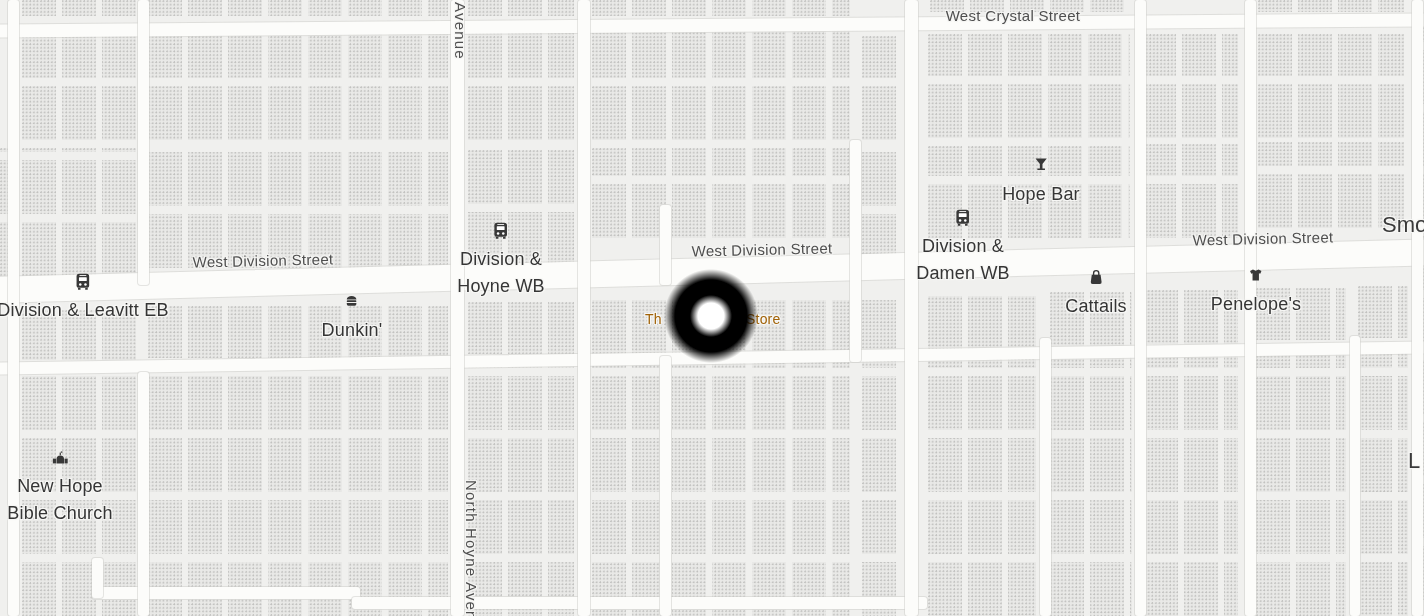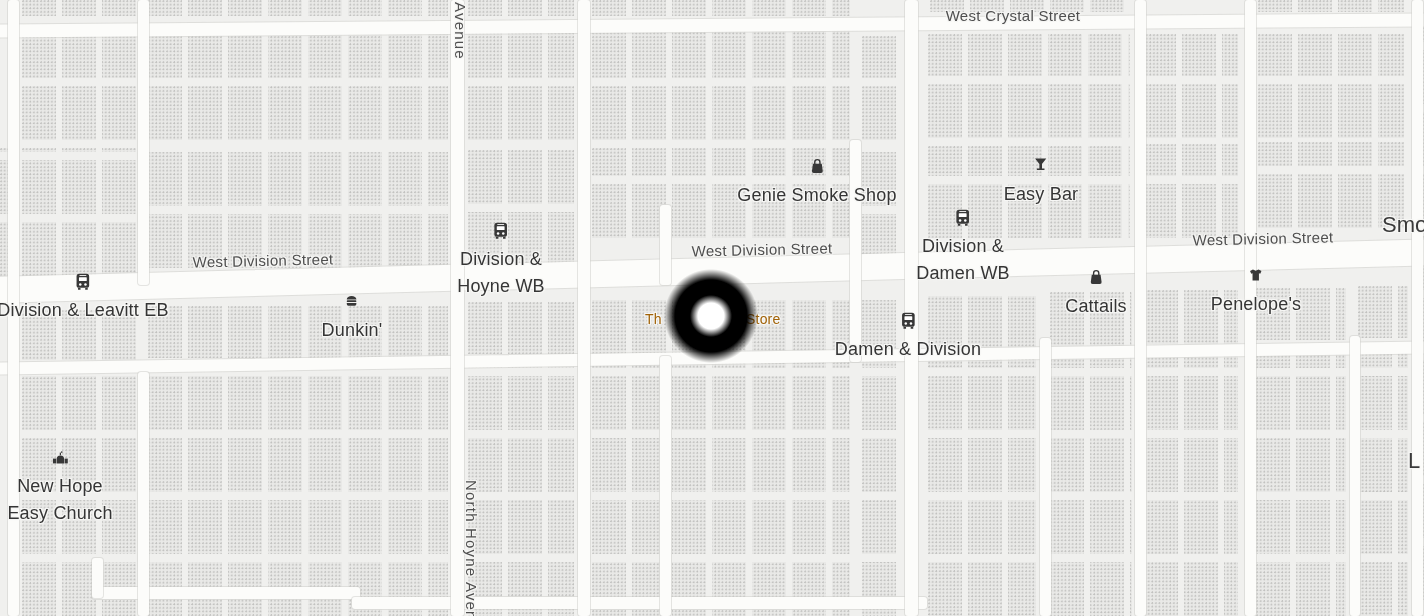--- a/index.html
+++ b/index.html
@@ -150,65 +150,42 @@
           <rect x="5.6" y="5.2" width="7.8" height="3.8" rx="0.6" fill="#ffffff"></rect>
           <circle cx="6.9" cy="12.6" r="1.25" fill="#ffffff"></circle>
           <circle cx="12.1" cy="12.6" r="1.25" fill="#ffffff"></circle>
           <rect x="4.6" y="15.9" width="2.6" height="1.9" rx="0.4" fill="#383838"></rect>
           <rect x="11.8" y="15.9" width="2.6" height="1.9" rx="0.4" fill="#383838"></rect>
         </svg>
     </span>
     <span class="name">Division &amp;
 Damen WB</span>
   </div>
-  <div class="poi" style="left:908px;top:311px">
+  <div class="poi" style="left:83px;top:272px">
     <span class="icon">
       <svg width="19" height="19" viewBox="0 0 19 19">
           <rect x="3.2" y="1.8" width="12.6" height="14" rx="2.6" fill="#383838"></rect>
           <rect x="6" y="3.1" width="7" height="1" rx="0.5" fill="#ffffff" opacity="0.85"></rect>
           <rect x="5.6" y="5.2" width="7.8" height="3.8" rx="0.6" fill="#ffffff"></rect>
           <circle cx="6.9" cy="12.6" r="1.25" fill="#ffffff"></circle>
           <circle cx="12.1" cy="12.6" r="1.25" fill="#ffffff"></circle>
           <rect x="4.6" y="15.9" width="2.6" height="1.9" rx="0.4" fill="#383838"></rect>
           <rect x="11.8" y="15.9" width="2.6" height="1.9" rx="0.4" fill="#383838"></rect>
         </svg>
     </span>
-    <span class="name">Damen &amp; Division</span>
-  </div>
-  <div class="poi" style="left:83px;top:272px">
-    <span class="icon">
-      <svg width="19" height="19" viewBox="0 0 19 19">
-          <rect x="3.2" y="1.8" width="12.6" height="14" rx="2.6" fill="#383838"></rect>
-          <rect x="6" y="3.1" width="7" height="1" rx="0.5" fill="#ffffff" opacity="0.85"></rect>
-          <rect x="5.6" y="5.2" width="7.8" height="3.8" rx="0.6" fill="#ffffff"></rect>
-          <circle cx="6.9" cy="12.6" r="1.25" fill="#ffffff"></circle>
-          <circle cx="12.1" cy="12.6" r="1.25" fill="#ffffff"></circle>
-          <rect x="4.6" y="15.9" width="2.6" height="1.9" rx="0.4" fill="#383838"></rect>
-          <rect x="11.8" y="15.9" width="2.6" height="1.9" rx="0.4" fill="#383838"></rect>
-        </svg>
-    </span>
     <span class="name">Division &amp; Leavitt EB</span>
   </div>
 
-  <div class="poi" style="left:817px;top:157px">
-    <span class="icon">
-      <svg width="18" height="18" viewBox="0 0 18 18">
-          <path d="M6.4 7V5.2a2.6 2.6 0 0 1 5.2 0V7" fill="none" stroke="#383838" stroke-width="1.4"></path>
-          <path d="M4.6 6.8h8.8l1 7.2a1.8 1.8 0 0 1-1.8 2H5.4a1.8 1.8 0 0 1-1.8-2z" fill="#383838"></path>
-        </svg>
-    </span>
-    <span class="name">Genie Smoke Shop</span>
-  </div>
   <div class="poi" style="left:1041px;top:156px">
     <span class="icon">
       <svg width="18" height="18" viewBox="0 0 18 18">
           <path d="M3.4 2.6h11.2L10.3 8v4.6h2.5V14H5.2v-1.4h2.5V8z" fill="#383838"></path>
         </svg>
     </span>
-    <span class="name">Easy Bar</span>
+    <span class="name">Hope Bar</span>
   </div>
   <div class="poi" style="left:352px;top:292px">
     <span class="icon">
       <svg width="18" height="18" viewBox="0 0 18 18">
           <path d="M4.2 7.4a4.8 3.4 0 0 1 9.6 0z" fill="#383838"></path>
           <rect x="4.2" y="8.3" width="9.6" height="1.7" rx="0.85" fill="#383838"></rect>
           <path d="M4.2 10.9h9.6v1.2a1.6 1.6 0 0 1-1.6 1.6H5.8a1.6 1.6 0 0 1-1.6-1.6z" fill="#383838"></path>
         </svg>
     </span>
     <span class="name">Dunkin'</span>
@@ -234,21 +211,21 @@
     <span class="icon">
       <svg width="20" height="20" viewBox="0 0 20 20">
           <rect x="2.6" y="10.6" width="3.1" height="4.8" fill="#383838"></rect>
           <rect x="14.3" y="10.6" width="3.1" height="4.8" fill="#383838"></rect>
           <path d="M6.2 15.4v-4.2a3.8 3.8 0 0 1 7.6 0v4.2z" fill="#383838"></path>
           <rect x="9.4" y="4.6" width="1.2" height="2.6" fill="#383838"></rect>
           <path d="M10.6 3.2l2.3.9-2.3.9z" fill="#383838"></path>
         </svg>
     </span>
     <span class="name">New Hope
-Easy Church</span>
+Bible Church</span>
   </div>
 
   <span class="frag" style="left:645px;top:311px">Th</span>
   <span class="frag" style="left:746px;top:311px">Store</span>
 
   <span class="edge-label" style="left:1382px;top:212px">Smo</span>
   <span class="edge-label" style="left:1408px;top:448px">L</span>
 
   <div class="marker"></div>
 

